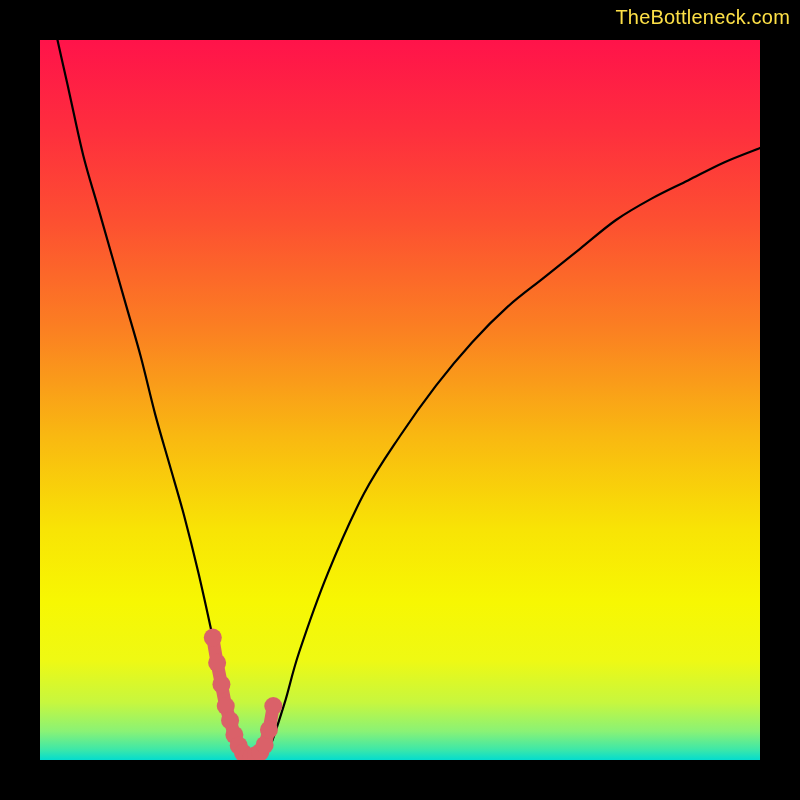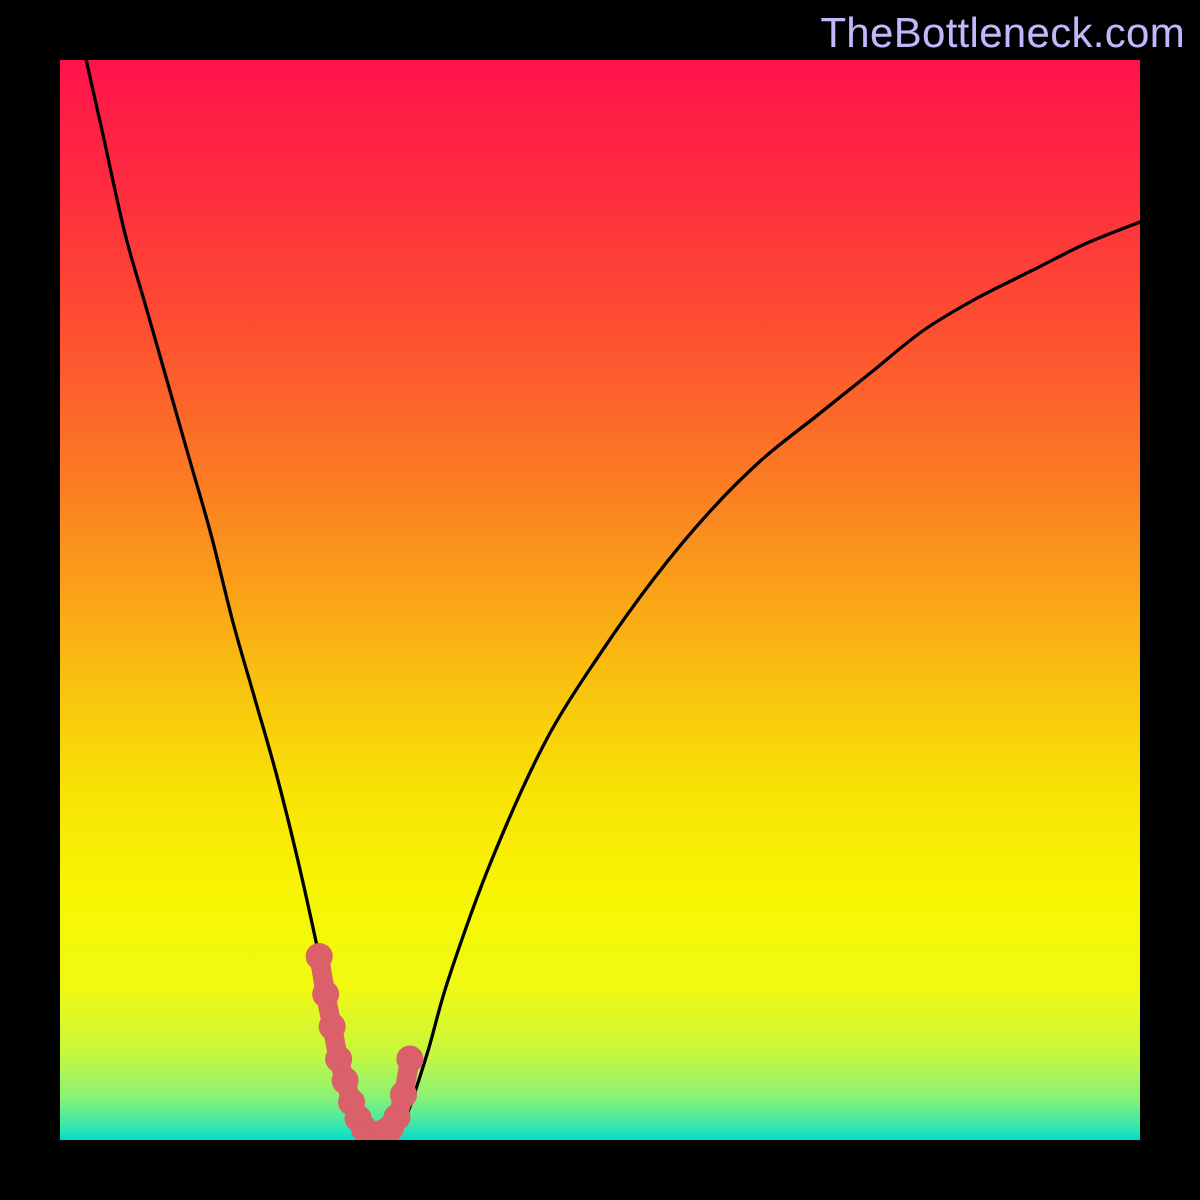--- a/index.html
+++ b/index.html
@@ -24,22 +24,22 @@
     left: 40px;
     top: 40px;
     width: 720px;
     height: 720px;
     overflow: hidden;
   }
   .watermark {
     position: absolute;
     top: 6px;
     right: 10px;
-    color: #c4b5fd;
-    font-size: 28px;
+    color: #fde047;
+    font-size: 20px;
     letter-spacing: 0.2px;
     font-weight: 500;
     user-select: none;
   }
   svg { display: block; }
 </style>
 </head>
 <body>
 
 <div class="frame">

